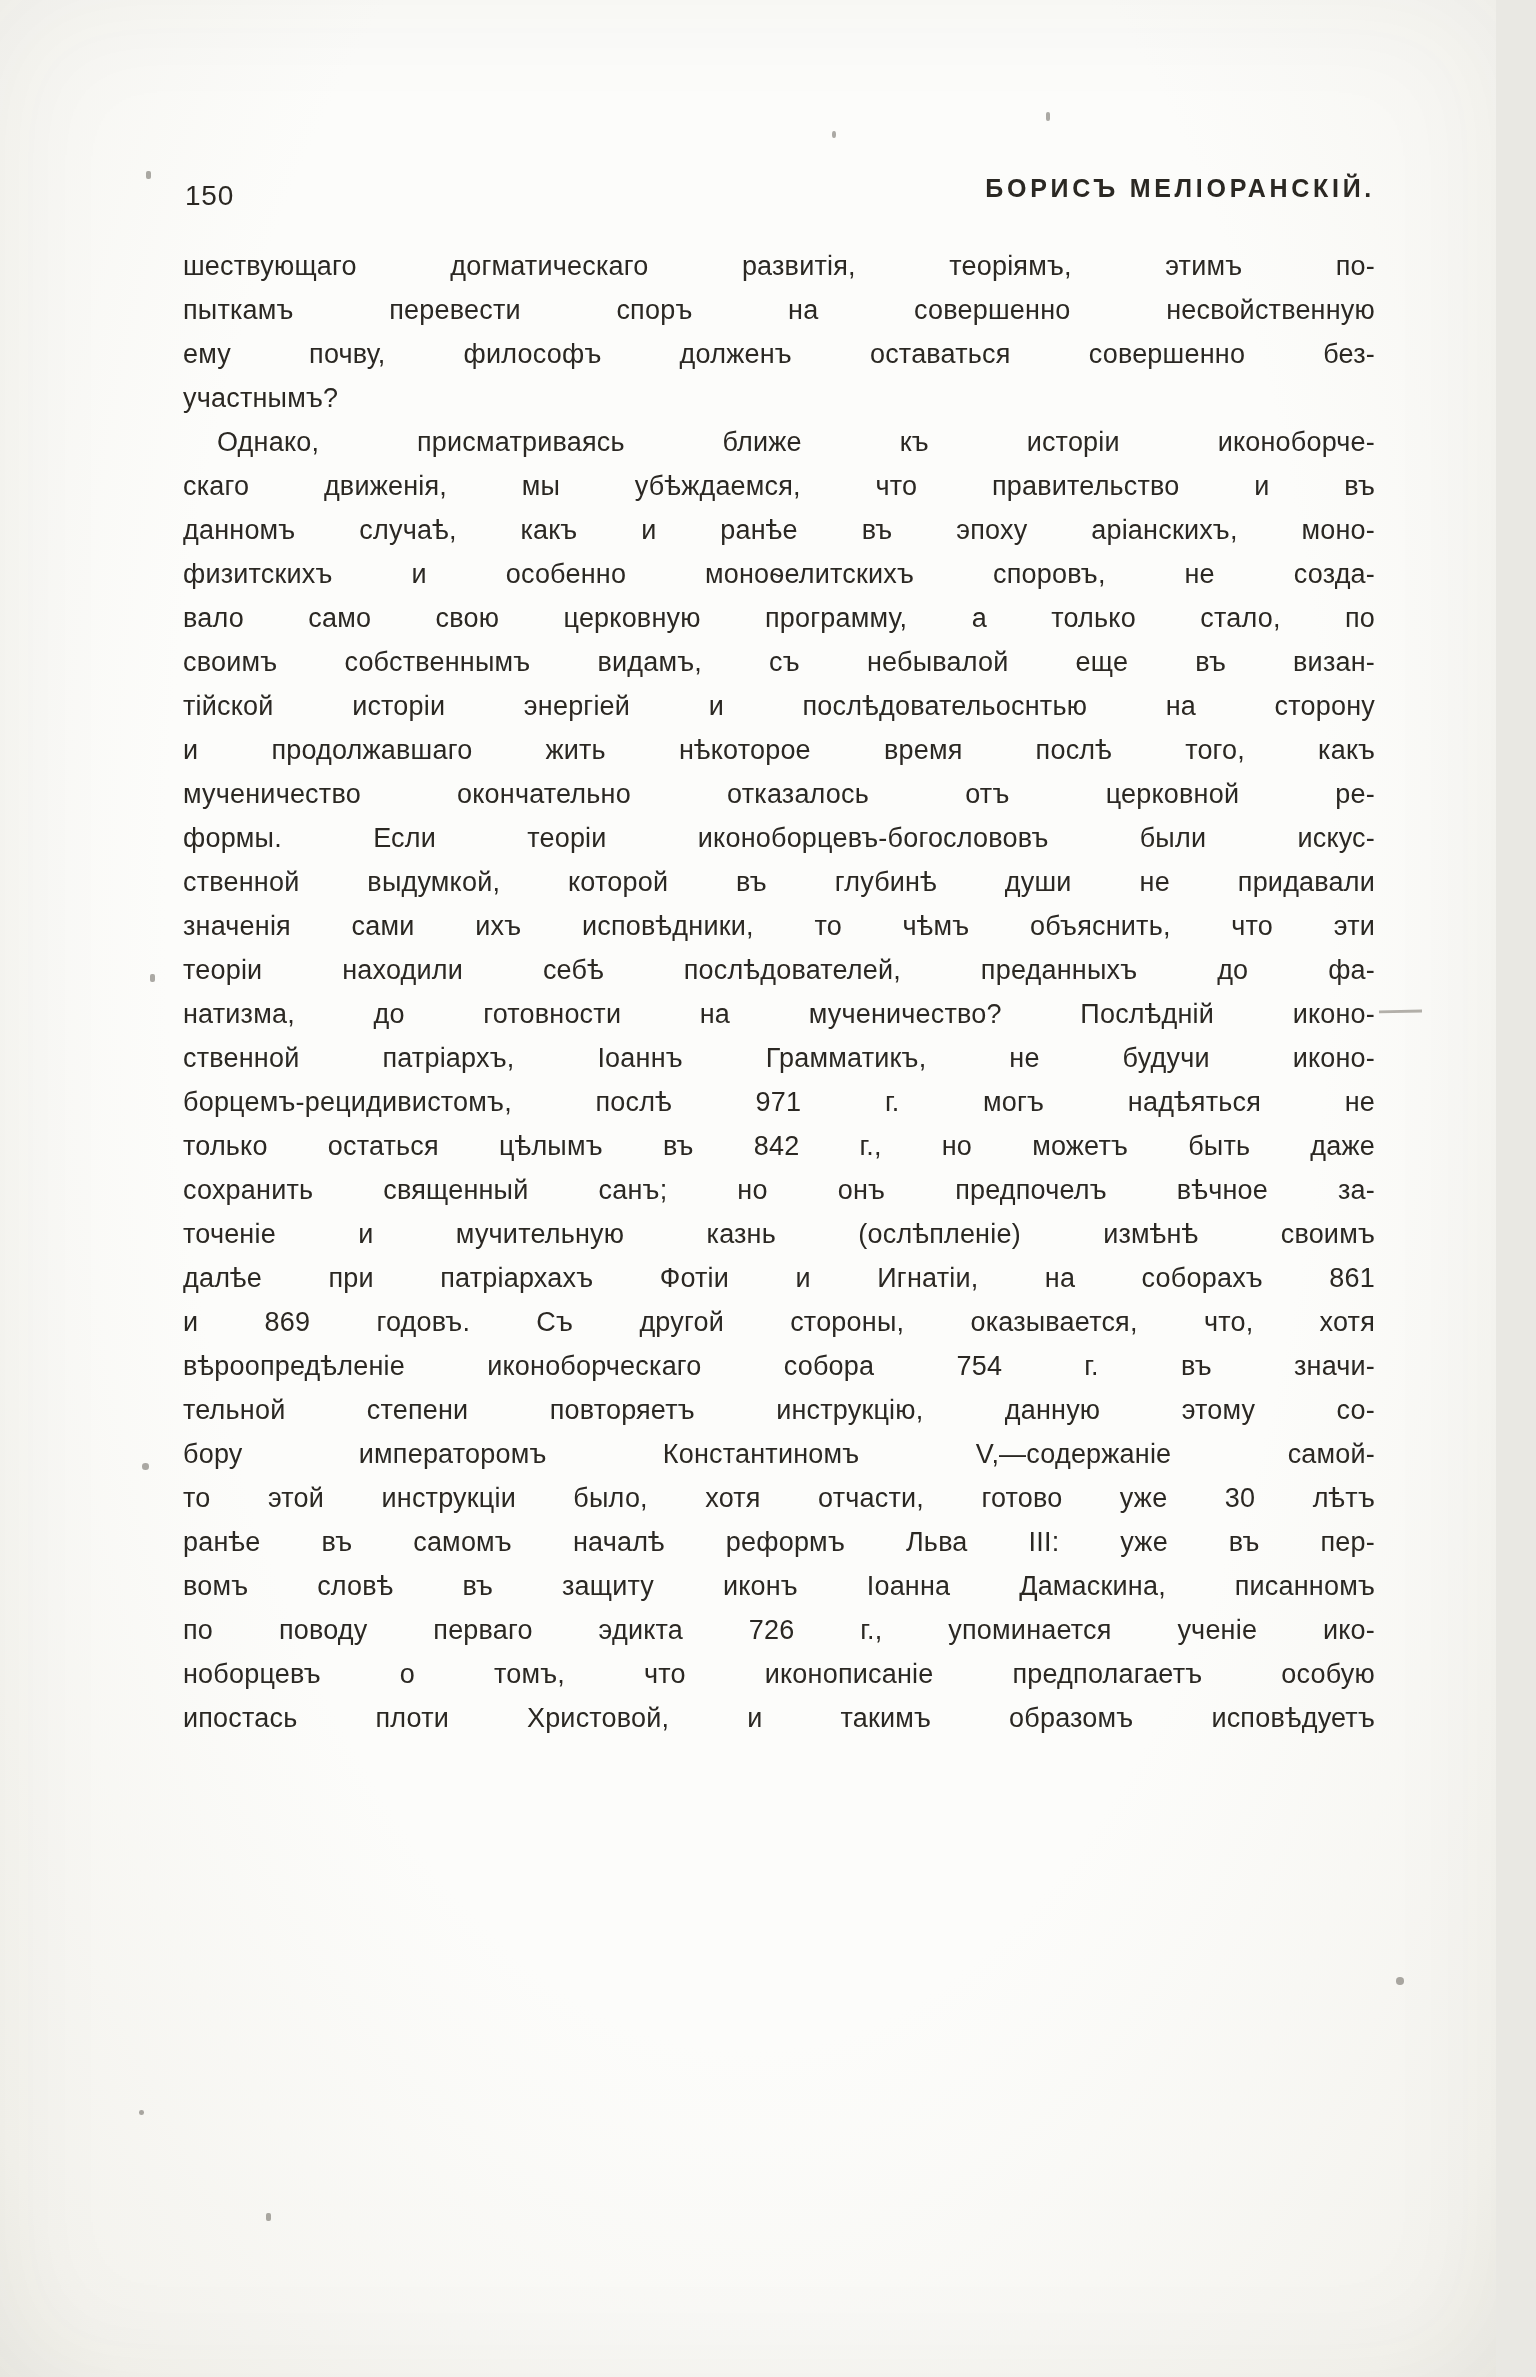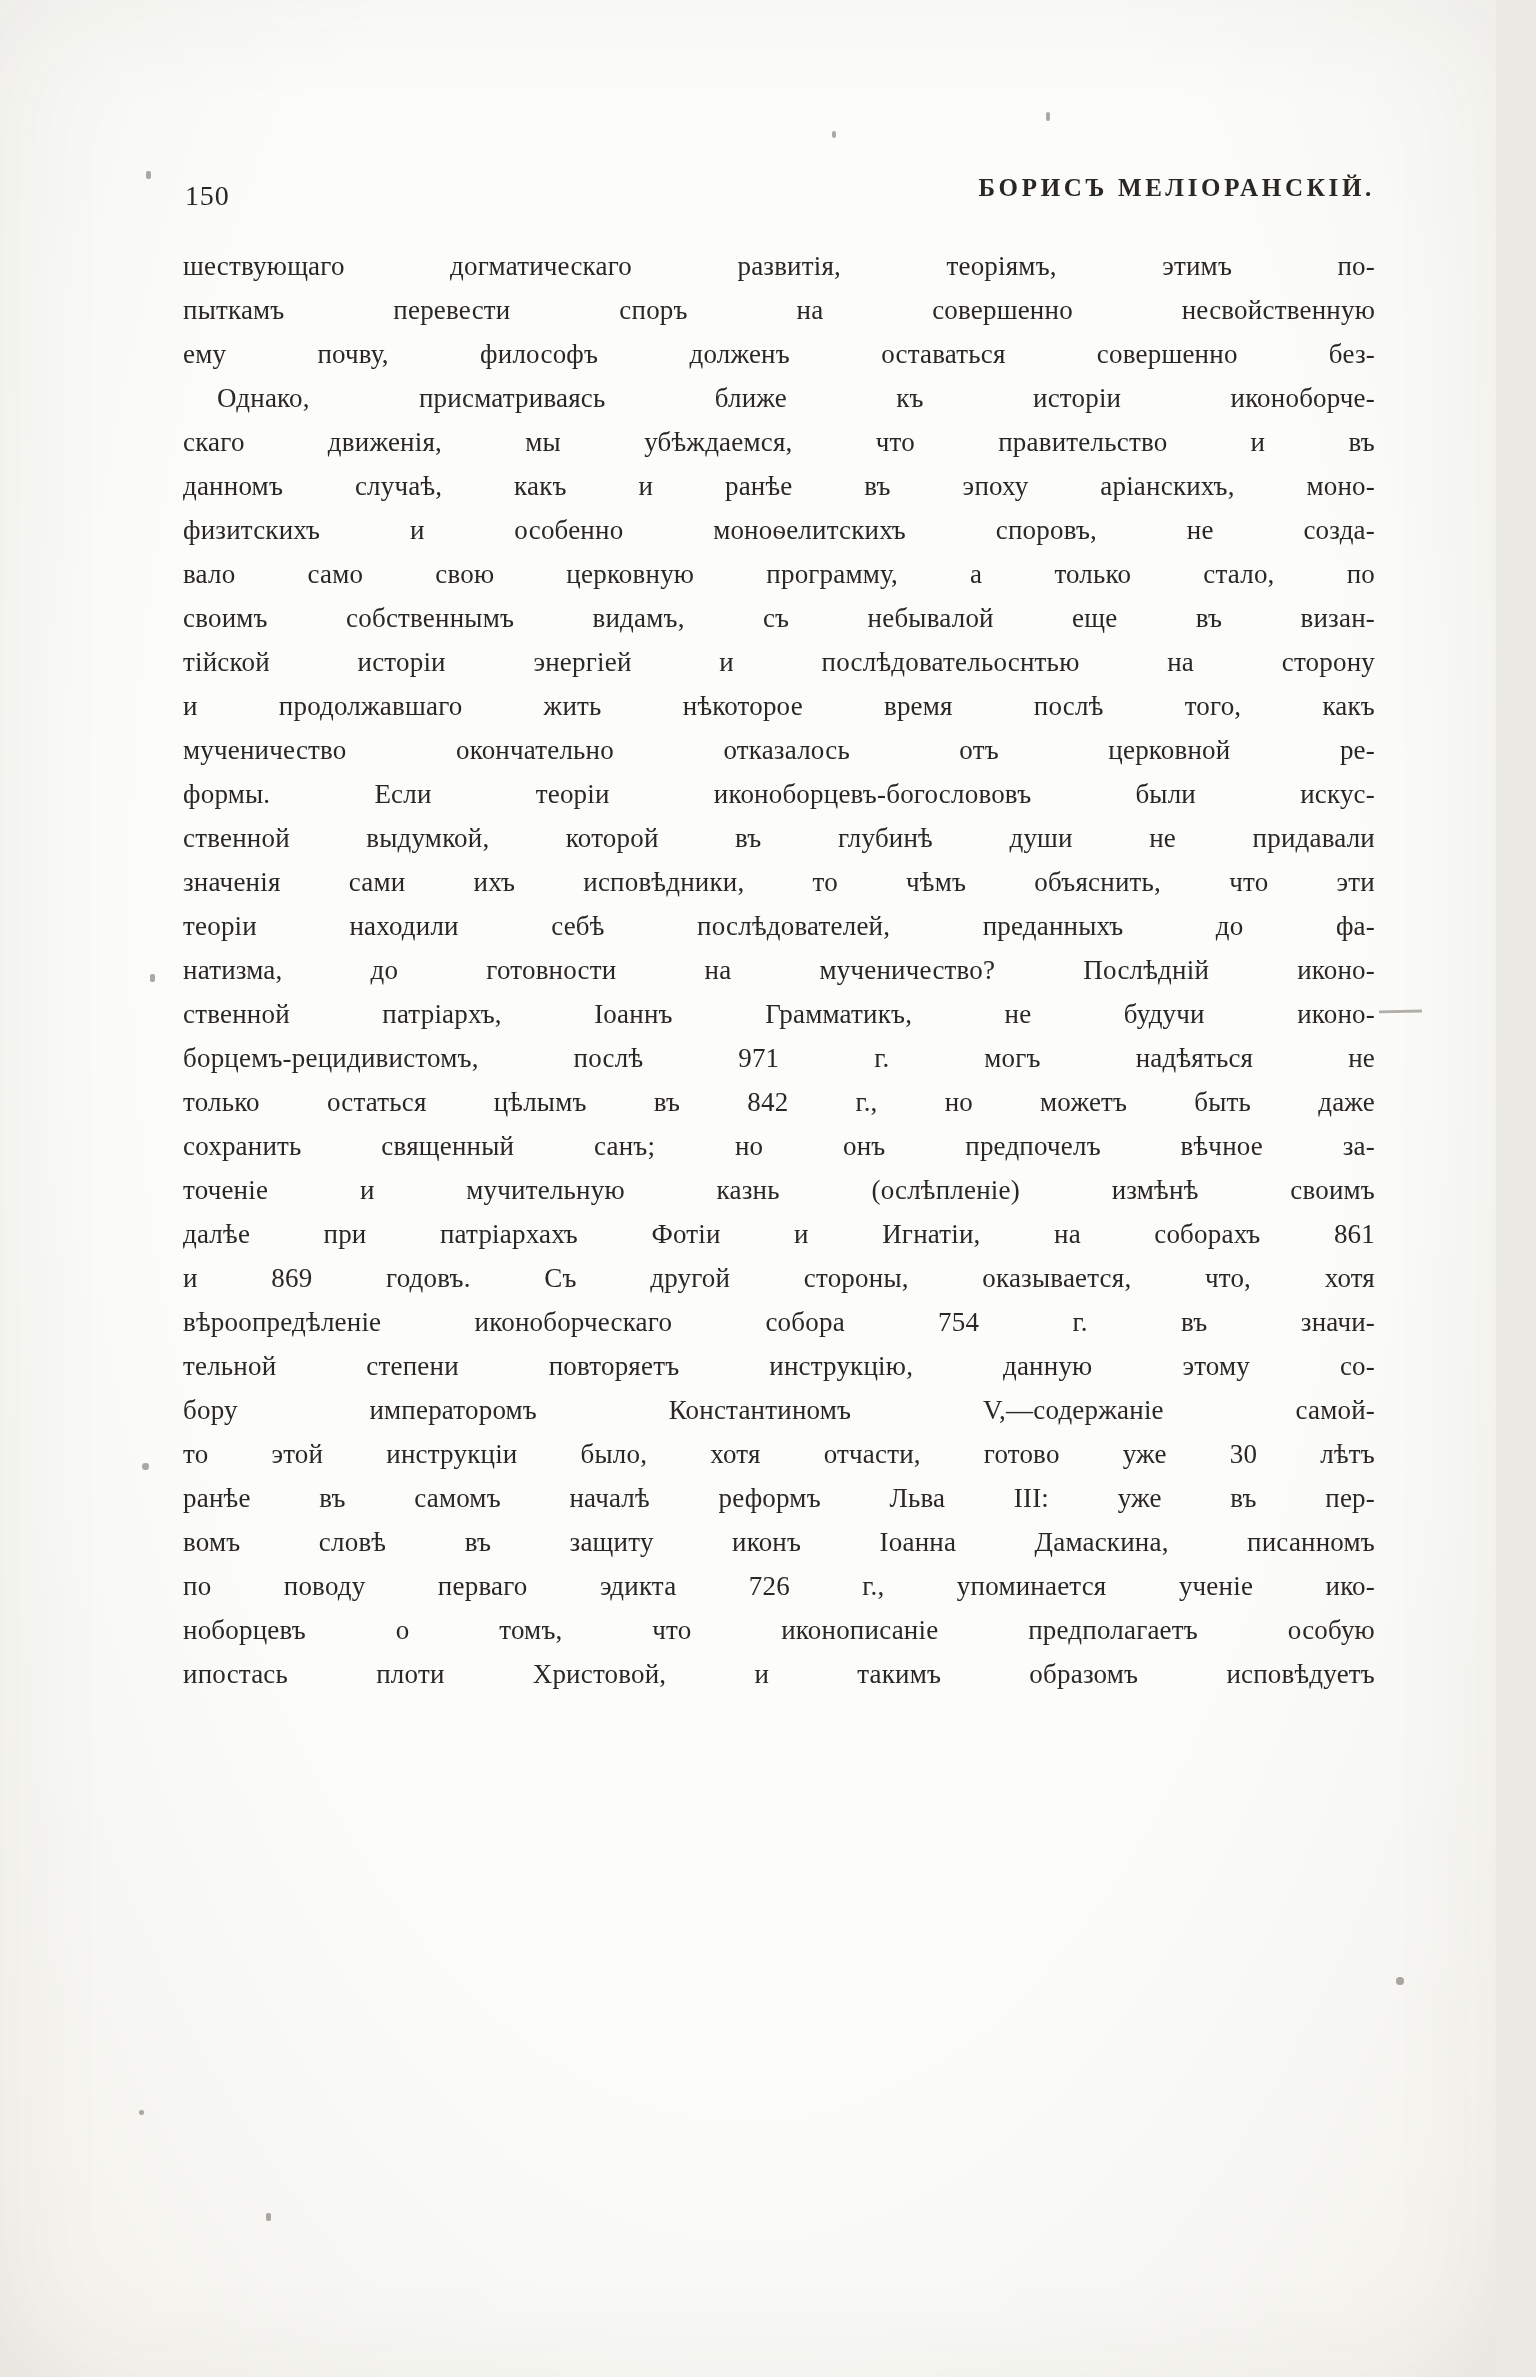--- a/index.html
+++ b/index.html
@@ -7,21 +7,21 @@
     padding: 0;
     background: #e9e8e3;
   }
   .page {
     position: relative;
     width: 1496px;
     height: 2378px;
     margin: 0;
     background: radial-gradient(ellipse at 50% 38%, #fcfcfa 55%, #f4f3ee 92%, #eeede7 100%);
     box-shadow: inset 0 0 131px rgba(60,55,40,0.05);
-    font-family: Liberation Serif, serif;
+    font-family: Liberation Sans, sans-serif;
     color: var(--ink, #2b2823);
     overflow: hidden;
   }
   .header {
     position: absolute;
     top: 174px;
     left: 183px;
     width: 1192px;
     height: 47px;
   }
@@ -84,20 +84,21 @@
 
   <div class="header">
     <span class="page-number">150</span>
     <span class="header-title">БОРИСЪ МЕЛІОРАНСКІЙ.</span>
   </div>
 
   <div class="text-block">
       <div class="line">шествующаго догматическаго развитія, теоріямъ, этимъ по-</div>
       <div class="line">пыткамъ перевести споръ на совершенно несвойственную</div>
       <div class="line">ему почву, философъ долженъ оставаться совершенно без-</div>
+      <div class="line no-just">участнымъ?</div>
       <div class="line indent">Однако, присматриваясь ближе къ исторіи иконоборче-</div>
       <div class="line">скаго движенія, мы убѣждаемся, что правительство и въ</div>
       <div class="line">данномъ случаѣ, какъ и ранѣе въ эпоху аріанскихъ, моно-</div>
       <div class="line">физитскихъ и особенно моноѳелитскихъ споровъ, не созда-</div>
       <div class="line">вало само свою церковную программу, а только стало, по</div>
       <div class="line">своимъ собственнымъ видамъ, съ небывалой еще въ визан-</div>
       <div class="line">тійской исторіи энергіей и послѣдовательоснтью на сторону</div>
       <div class="line">и продолжавшаго жить нѣкоторое время послѣ того, какъ</div>
       <div class="line">мученичество окончательно отказалось отъ церковной ре-</div>
       <div class="line">формы. Если теоріи иконоборцевъ-богослововъ были искус-</div>

